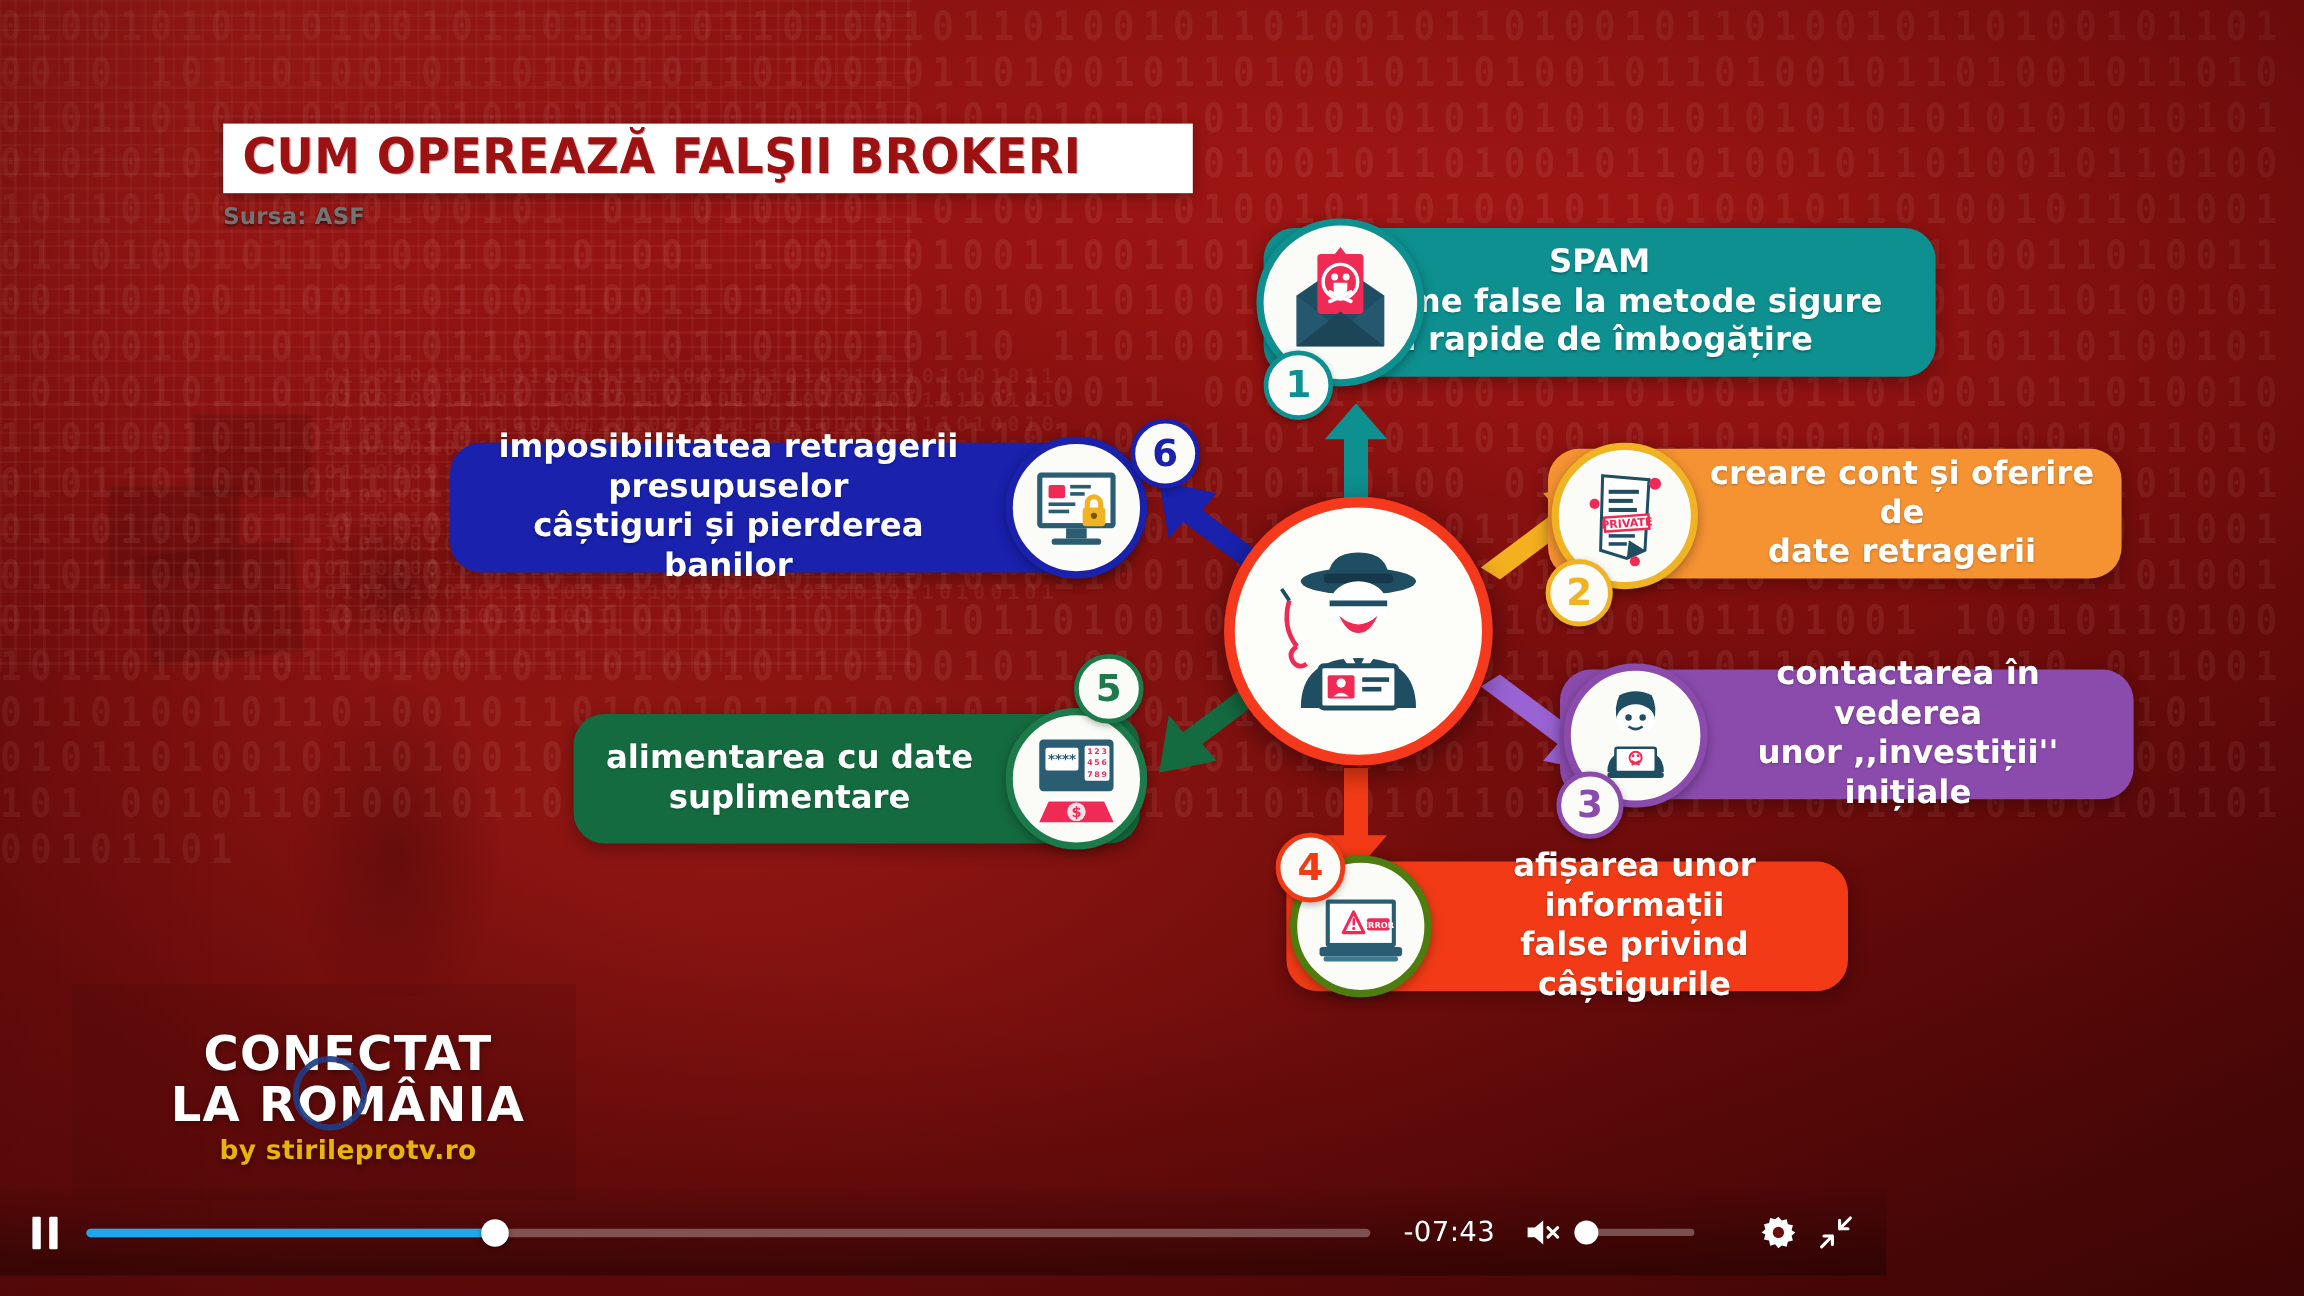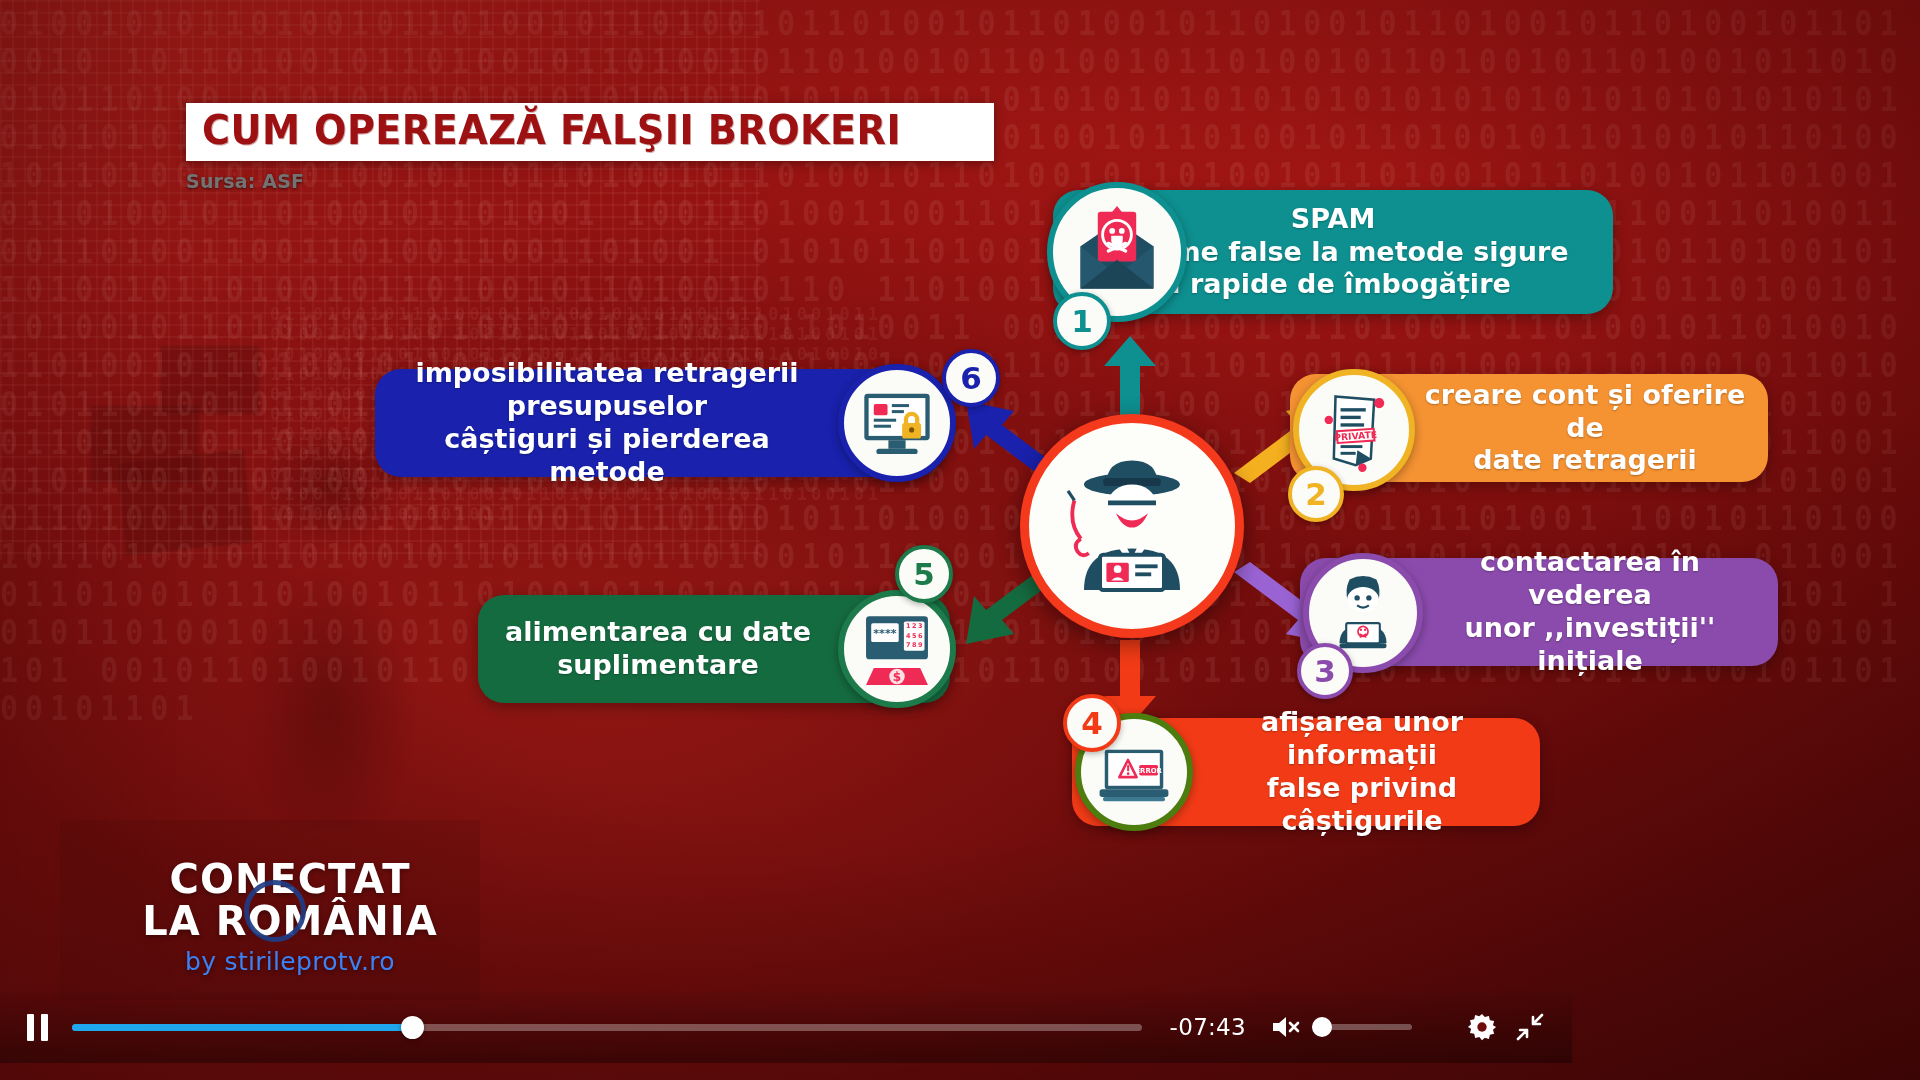--- a/index.html
+++ b/index.html
@@ -154,21 +154,21 @@
     position: absolute; left: 140px; top: 858px;
     width: 300px; text-align: center;
     font-family: "DejaVu Sans", sans-serif;
   }
   #logo .l1, #logo .l2 {
     color: #fff; font-weight: bold; letter-spacing: 1px;
     font-size: 40px; line-height: 42px;
     text-shadow: 0 2px 5px rgba(0,0,0,.35);
   }
   #logo .l3 {
-    color: #3b82f6; font-weight: normal; font-size: 25px;
+    color: #eab308; font-weight: bold; font-size: 22px;
     margin-top: 5px; letter-spacing: .3px;
     text-shadow: 0 2px 4px rgba(0,0,0,.4);
   }
   #logo .ring {
     position: absolute; left: 104px; top: 22px;
     width: 62px; height: 62px; border-radius: 50%;
     border: 5px solid #1f3c86; opacity: .92;
   }
 
   
@@ -353,21 +353,21 @@
       <circle cx="50" cy="82" r="9" fill="#ffffff" opacity=".85"></circle>
       <text x="50" y="87" font-family="DejaVu Sans, sans-serif" font-size="14" font-weight="bold" fill="#ef2b55" text-anchor="middle">$</text>
     </svg>
   </div>
   <div class="badge" style="left:895px; top:545px; width:58px; height:58px; border:4px solid #1d7a4a; color:#1d7a4a; font-size:31px;">
     <span>5</span>
   </div>
 
   <div class="box" style="left:375px; top:369px; width:566px; height:108px; background:#1921ad; font-size:27px; padding-right:120px;">
     <span class="txt">imposibilitatea retragerii presupuselor
-câștiguri și pierderea metode</span>
+câștiguri și pierderea banilor</span>
   </div>
   <div class="medallion" style="left:838px; top:364px; width:118px; height:118px; border:6px solid #1921ad;">
     <svg width="86" height="86" viewBox="0 0 100 100">
       <rect x="12" y="16" width="76" height="54" rx="4" fill="#2b5d72"></rect>
       <rect x="17" y="21" width="66" height="44" fill="#ffffff"></rect>
       <rect x="23" y="28" width="16" height="13" rx="2" fill="#ef2b55"></rect>
       <rect x="23" y="45" width="26" height="3.5" fill="#2b5d72"></rect>
       <rect x="23" y="52" width="20" height="3.5" fill="#2b5d72"></rect>
       <rect x="44" y="28" width="20" height="3.5" fill="#2b5d72"></rect>
       <rect x="44" y="35" width="14" height="3.5" fill="#2b5d72"></rect>

